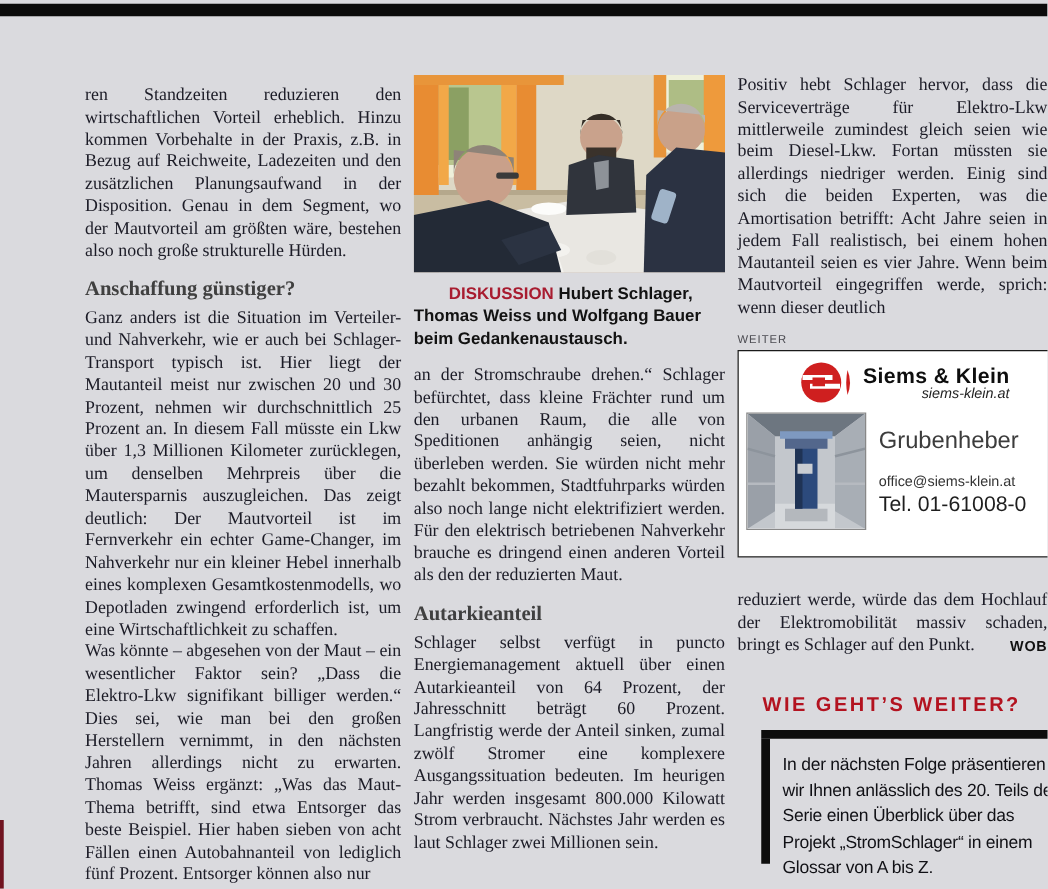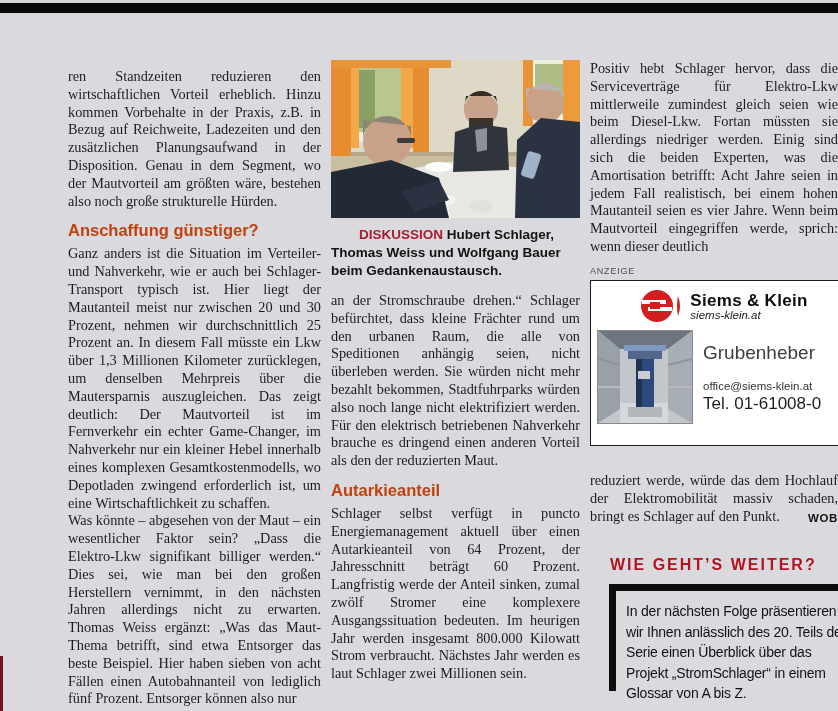--- a/index.html
+++ b/index.html
@@ -8,37 +8,37 @@
   .page{position:relative;width:838px;height:711px;background:#dadade;}
   .topbar{position:absolute;left:0;top:3px;width:838px;height:10px;background:#0b0b0b;}
   .edgemark{position:absolute;left:0;top:656px;width:3px;height:55px;background:#701420;}
 
   .col{position:absolute;color:#1b1b26;}
   .col p{margin:0;text-align:justify;font-size:14.3px;line-height:17.8px;}
   .col1{left:68px;top:68px;width:253px;}
   .col2{left:331px;top:60px;width:249px;}
   .col3{left:590px;top:60px;width:248px;}
 
-  h3.subhead{margin:11px 0 5px 0;font-family:Liberation Sans, sans-serif;
-     font-weight:bold;font-size:16.5px;color:#c2410c;}
+  h3.subhead{margin:11px 0 5px 0;font-family:Liberation Serif, serif;
+     font-weight:bold;font-size:16.5px;color:#404040;}
 
   .photo{width:249px;height:158px;display:block;}
   .caption{margin-top:8px;font-family:"Liberation Sans",sans-serif;
      font-weight:bold;font-size:13.5px;line-height:18px;color:#121212;}
   .caption .red{color:#a81c30;padding-left:28px;}
   .cap-gap{height:12px;}
 
   .anzeige{position:absolute;left:590px;top:266px;font-family:"Liberation Sans",sans-serif;
      font-size:9px;letter-spacing:.8px;color:#4c4c52;}
   .adbox{position:absolute;left:590px;top:280px;width:268px;height:166px;
      background:#fff;border:1px solid #1a1a1a;box-sizing:border-box;
      font-family:"Liberation Sans",sans-serif;}
   .adlogo{display:flex;align-items:center;justify-content:center;margin-top:7px;gap:6px;}
   .adbrand{font-size:17px;font-weight:bold;color:#0e0e0e;letter-spacing:.3px;line-height:17px;}
-  .adsite{font-size:11.5px;font-style:italic;color:#222;text-align:left;}
+  .adsite{font-size:11.5px;font-style:italic;color:#222;text-align:right;}
   .adrow{display:flex;margin-top:6px;padding:0 6px;gap:10px;}
   .adphoto{width:94px;height:92px;display:block;border:1px solid #888;}
   .adtext{padding-top:12px;}
   .adproduct{font-size:19px;color:#3c3c3c;}
   .ademail{font-size:11.5px;color:#333;margin-top:16px;}
   .adphone{font-size:17px;color:#1e1e1e;margin-top:2px;}
 
   .byline{float:right;font-family:"Liberation Sans",sans-serif;font-weight:bold;
      font-size:11.5px;letter-spacing:.6px;color:#111;margin-top:2px;}
 
@@ -117,21 +117,21 @@
     <div class="cap-gap"></div>
     <p>an der Stromschraube drehen.“ Schlager befürchtet, dass kleine Frächter rund um den urbanen Raum, die alle von Speditionen anhängig seien, nicht überleben werden. Sie würden nicht mehr bezahlt bekommen, Stadtfuhrparks würden also noch lange nicht elektrifiziert werden. Für den elektrisch betriebenen Nahverkehr brauche es dringend einen anderen Vorteil als den der reduzierten Maut.</p>
     <h3 class="subhead">Autarkieanteil</h3>
     <p>Schlager selbst verfügt in puncto Energiemanagement aktuell über einen Autarkieanteil von 64 Prozent, der Jahresschnitt beträgt 60 Prozent. Langfristig werde der Anteil sinken, zumal zwölf Stromer eine komplexere Ausgangssituation bedeuten. Im heurigen Jahr werden insgesamt 800.000 Kilowatt Strom verbraucht. Nächstes Jahr werden es laut Schlager zwei Millionen sein.</p>
   </div>
 
   <div class="col col3">
     <p>Positiv hebt Schlager hervor, dass die Serviceverträge für Elektro-Lkw mittlerweile zumindest gleich seien wie beim Diesel-Lkw. Fortan müssten sie allerdings niedriger werden. Einig sind sich die beiden Experten, was die Amortisation betrifft: Acht Jahre seien in jedem Fall realistisch, bei einem hohen Mautanteil seien es vier Jahre. Wenn beim Mautvorteil eingegriffen werde, sprich: wenn dieser deutlich</p>
   </div>
 
-  <div class="anzeige">ANZEIGE</div>
+  <div class="anzeige">WEITER</div>
   <div class="adbox">
     <div class="adlogo">
       <svg width="44" height="36" viewBox="0 0 44 36" xmlns="http://www.w3.org/2000/svg">
         <circle cx="17" cy="18" r="16" fill="#cf1f1f"></circle>
         <rect x="2" y="12" width="24" height="4" fill="#ffffff"></rect>
         <rect x="8" y="19" width="24" height="4" fill="#ffffff"></rect>
         <rect x="10" y="14" width="10" height="7" fill="#cf1f1f"></rect>
         <path d="M38,8 q4,10 0,20 q-2,-10 0,-20z" fill="#cf1f1f"></path>
       </svg>
       <div>

